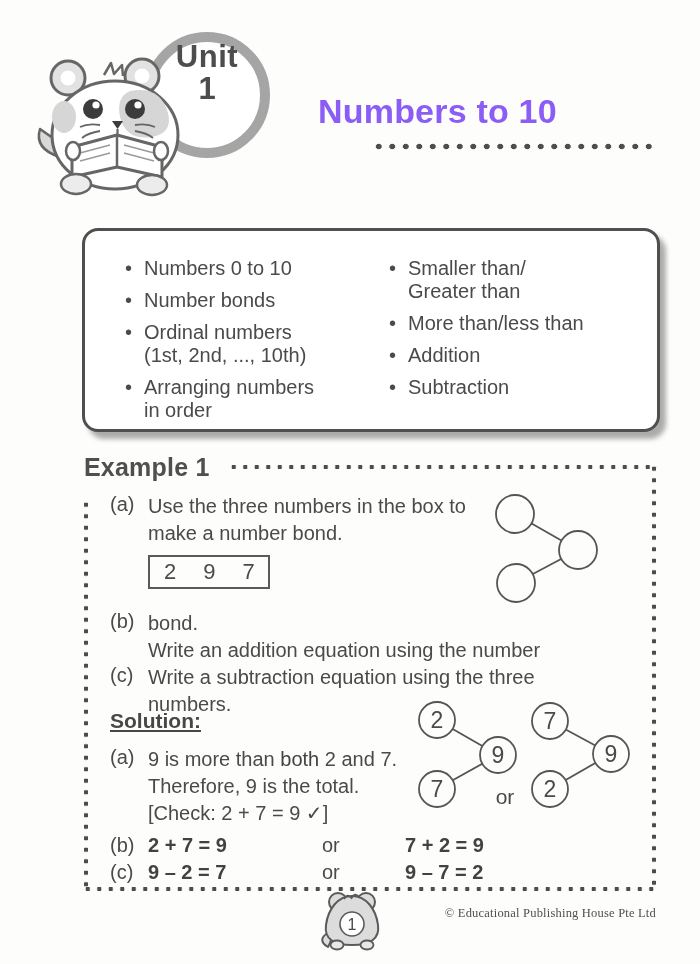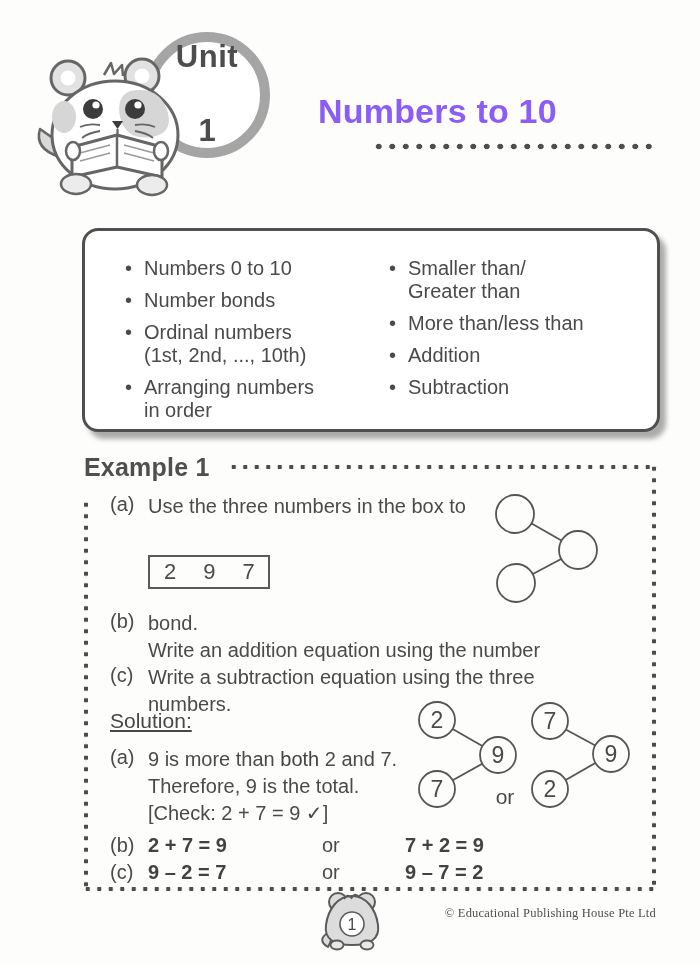--- a/index.html
+++ b/index.html
@@ -23,21 +23,21 @@
   }
   .dots-big{
     background-image:radial-gradient(circle,#4e4e4e 2.7px,rgba(0,0,0,0) 3.1px);
     background-size:13.5px 9px;height:9px;
   }
 
   
   .unit-badge{
     position:absolute;left:144px;top:32px;width:106px;height:106px;
     border:10px solid #a5a5a5;border-radius:50%;background:#fff;z-index:1;
-    display:flex;flex-direction:column;align-items:center;justify-content:space-between;
+    display:flex;flex-direction:column;align-items:center;justify-content:flex-start;
   }
   .unit-badge .u-label{font-size:31px;font-weight:bold;color:#4d4d4d;line-height:30px;letter-spacing:0.5px;}
   .unit-badge .u-num{font-size:31px;font-weight:bold;color:#4d4d4d;line-height:34px;}
   .mascot{position:absolute;left:30px;top:55px;z-index:2;}
   .page-title{
     position:absolute;left:318px;top:76px;font-size:34px;font-weight:bold;
     color:#8b5cf6;letter-spacing:0.2px;z-index:3;margin-top:16px;
   }
   .header-dots{left:372px;top:142px;width:286px;}
 
@@ -73,21 +73,21 @@
   .ex-label{position:absolute;font-size:20px;color:#4a4a4a;}
   .ex-lines{position:absolute;font-size:20px;line-height:27px;color:#4a4a4a;}
 
   .num-box{
     position:absolute;left:66px;top:102px;width:122px;height:34px;
     border:2px solid #5a5a5a;display:flex;align-items:center;
     padding-left:14px;gap:27px;box-sizing:border-box;
   }
   .num-box span{font-size:22px;color:#4a4a4a;}
 
-  .sol-heading{position:absolute;left:28px;top:256px;font-size:21px;font-weight:normal;color:#474747;text-decoration:underline;}
+  .sol-heading{position:absolute;left:28px;top:256px;font-size:21px;font-weight:bold;color:#474747;text-decoration:underline;}
   .answers{position:absolute;left:28px;font-size:20px;}
   .answers .lbl{position:absolute;left:0;top:0;color:#4a4a4a;}
   .answers .e1{position:absolute;left:38px;top:0;font-weight:bold;color:#424242;}
   .answers .orx{position:absolute;left:212px;top:0;color:#4a4a4a;}
   .answers .e2{position:absolute;left:295px;top:0;font-weight:bold;color:#424242;}
 
   svg text{font-family:"Liberation Sans",sans-serif;}
 
   
   .footer-mouse{position:absolute;left:320px;top:890px;}
@@ -193,20 +193,21 @@
   <section class="ex">
     <div class="ex-heading">Example 1</div>
     <div class="dots-h ex-dots-top"></div>
     <div class="dots-v ex-dots-right"></div>
     <div class="dots-v ex-dots-left"></div>
     <div class="dots-h ex-dots-bottom"></div>
 
     <div class="ex-label" style="left:28px;top:40px;">(a)</div>
     <div class="ex-lines" style="left:66px;top:40px;width:350px;">
       <div>Use the three numbers in the box to</div>
+      <div>make a number bond.</div>
     </div>
 
     <div class="num-box">
       <span>2</span>
       <span>9</span>
       <span>7</span>
     </div>
 
     <svg style="position:absolute;left:400px;top:36px;" width="130" height="128" viewBox="0 0 130 128">
       <line x1="33" y1="25" x2="96" y2="61" stroke="#555" stroke-width="1.8"></line>

